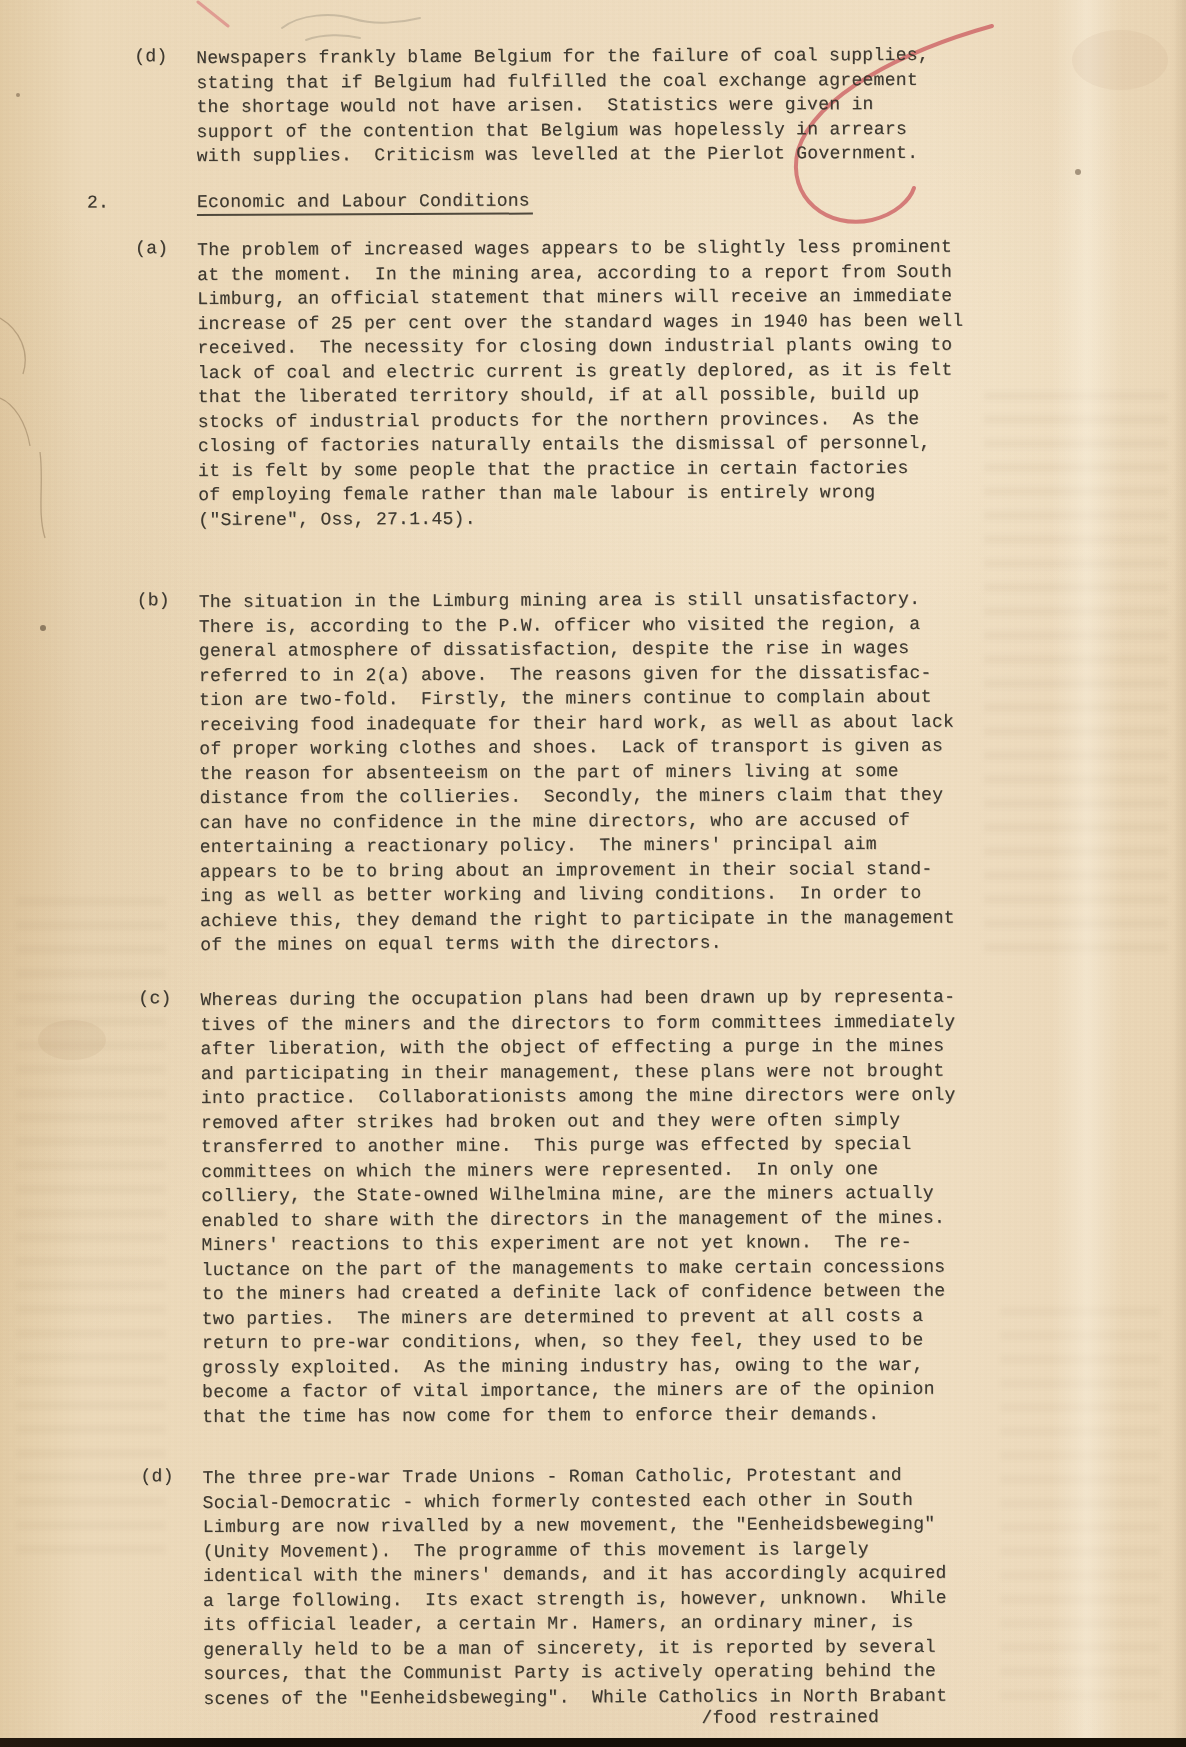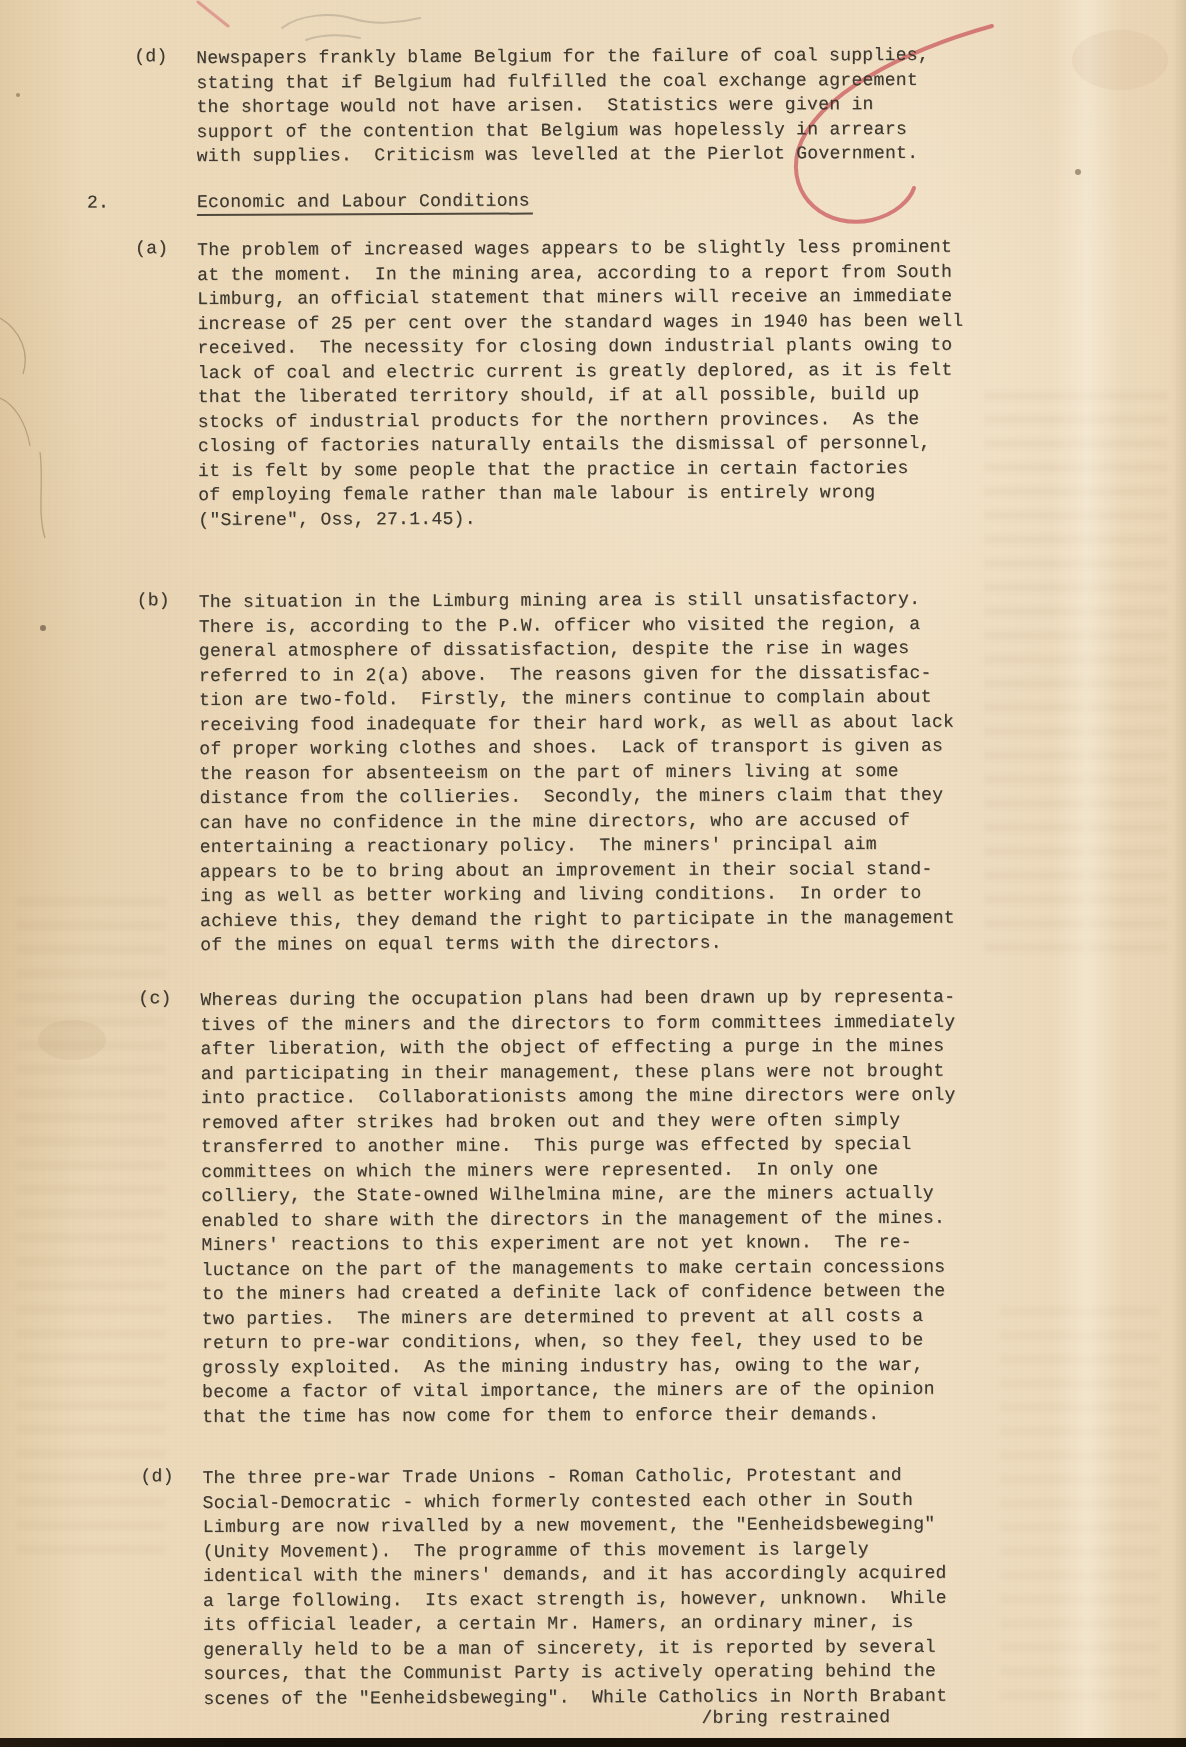--- a/index.html
+++ b/index.html
@@ -165,19 +165,19 @@
 Limburg are now rivalled by a new movement, the "Eenheidsbeweging"
 (Unity Movement).  The programme of this movement is largely
 identical with the miners' demands, and it has accordingly acquired
 a large following.  Its exact strength is, however, unknown.  While
 its official leader, a certain Mr. Hamers, an ordinary miner, is
 generally held to be a man of sincerety, it is reported by several
 sources, that the Communist Party is actively operating behind the
 scenes of the "Eenheidsbeweging".  While Catholics in North Brabant</div>
     </div>
 
-    <div class="footer-note">/bring restrained</div>
+    <div class="footer-note">/food restrained</div>
 
   </div>
 
   <div class="scan-bottom"></div>
 
 </div>
 
 </body></html>

